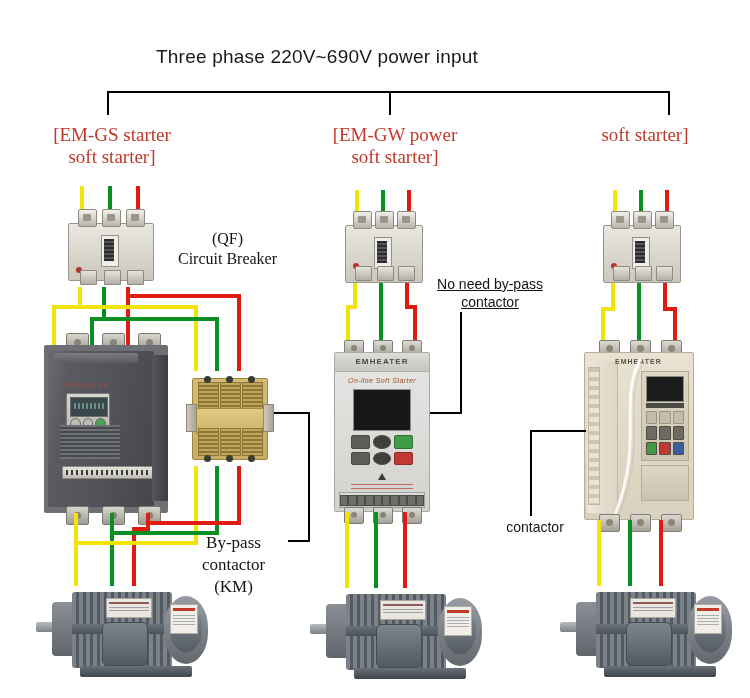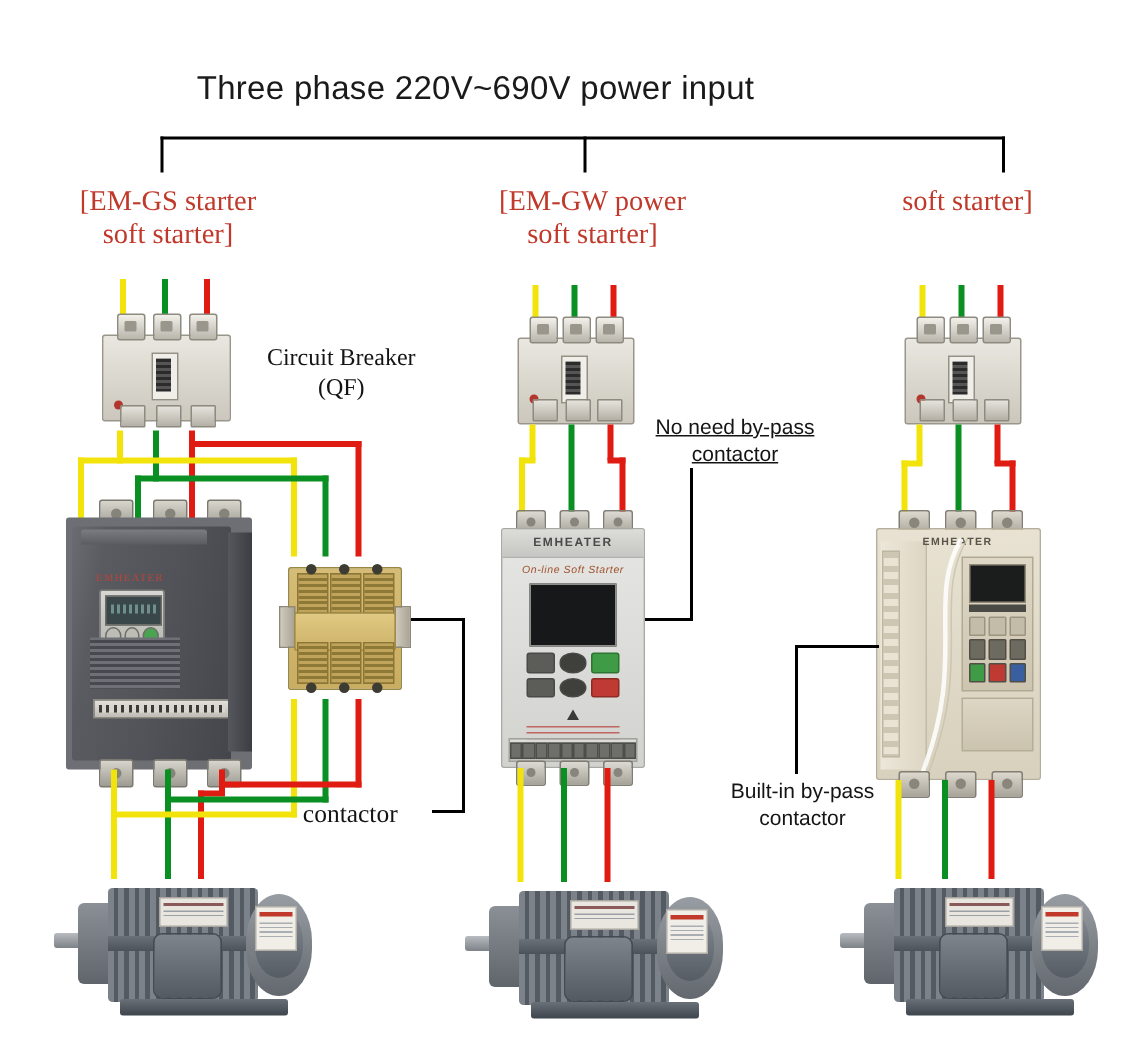--- a/index.html
+++ b/index.html
@@ -2,21 +2,21 @@
 <html><head>
 <meta charset="utf-8">
 <style>
   html,body{margin:0;padding:0;background:#ffffff;}
   body{width:750px;height:698px;position:relative;overflow:hidden;
        font-family:"Liberation Sans", sans-serif;}
   .stage{position:absolute;left:0;top:0;width:750px;height:698px;}
 
   
   .title{position:absolute;left:0;top:46px;width:634px;text-align:center;
-         font-size:22px;color:#1a1a1a;letter-spacing:.2px;}
+         font-size:19px;color:#1a1a1a;letter-spacing:.2px;}
   .redlab{position:absolute;text-align:center;color:#c0392b;
           font-family:"Liberation Serif", serif;font-size:19px;line-height:22px;
           font-weight:400;}
   .redlab span{display:block;}
   .blklab-serif{position:absolute;text-align:center;color:#141414;
           font-family:"Liberation Serif", serif;font-size:16px;line-height:20px;}
   .blklab-serif span{display:block;}
   .blklab-sans{position:absolute;text-align:center;color:#141414;
           font-family:"Liberation Sans", sans-serif;font-size:14px;line-height:18px;}
   .blklab-sans span{display:block;}
@@ -225,22 +225,22 @@
     <div class="cb-lever">
         <i></i>
       </div>
     <div class="cb-dot"></div>
     <div class="cb-botterm" style="left:12px;"></div>
     <div class="cb-botterm" style="left:36px;"></div>
     <div class="cb-botterm" style="left:59px;"></div>
   </div>
 
   <div class="blklab-serif" style="left:155px;top:229px;width:145px;">
+    <span>(QF)</span>
     <span>Circuit Breaker</span>
-    <span>(QF)</span>
   </div>
 
   <div class="w wy" style="left:78px;top:287px;width:4px;height:20px;"></div>
   <div class="w wy" style="left:52px;top:305px;width:30px;height:4px;"></div>
   <div class="w wy" style="left:52px;top:305px;width:4px;height:42px;"></div>
 
   <div class="w wg" style="left:102px;top:287px;width:4px;height:32px;"></div>
   <div class="w wg" style="left:90px;top:317px;width:16px;height:4px;"></div>
   <div class="w wg" style="left:90px;top:317px;width:4px;height:30px;"></div>
 
@@ -303,21 +303,23 @@
     <div class="km-node" style="left:18px;bottom:6px;"></div>
     <div class="km-node" style="left:40px;bottom:6px;"></div>
     <div class="km-node" style="left:62px;bottom:6px;"></div>
   </div>
 
   <div class="busline" style="left:274px;top:412px;width:36px;height:2px;"></div>
   <div class="busline" style="left:308px;top:412px;width:2px;height:130px;"></div>
   <div class="busline" style="left:288px;top:540px;width:22px;height:2px;"></div>
 
   <div class="blklab-serif" style="left:176px;top:532px;width:115px;font-size:17px;line-height:22px;">
+    <span>By-pass</span>
     <span>contactor</span>
+    <span>(KM)</span>
   </div>
 
   <div class="w wy" style="left:74px;top:513px;width:4px;height:30px;"></div>
   <div class="w wy" style="left:74px;top:541px;width:4px;height:45px;"></div>
   <div class="w wg" style="left:110px;top:513px;width:4px;height:73px;"></div>
   <div class="w wr" style="left:146px;top:513px;width:4px;height:16px;"></div>
   <div class="w wr" style="left:132px;top:527px;width:18px;height:4px;"></div>
   <div class="w wr" style="left:132px;top:527px;width:4px;height:59px;"></div>
 
   <div class="w wy" style="left:74px;top:541px;width:124px;height:4px;"></div>
@@ -500,21 +502,20 @@
         </div>
       </div>
       <div class="gb-lower"></div>
     </div>
     <div class="gb-lug" style="left:15px;bottom:-12px;"></div>
     <div class="gb-lug" style="left:46px;bottom:-12px;"></div>
     <div class="gb-lug" style="left:77px;bottom:-12px;"></div>
   </div>
 
   <div class="blklab-sans" style="left:455px;top:518px;width:160px;">
-    <span>Built-in by-pass</span>
     <span>contactor</span>
   </div>
   <div class="busline" style="left:530px;top:430px;width:2px;height:86px;"></div>
   <div class="busline" style="left:530px;top:430px;width:56px;height:2px;"></div>
 
   <div class="w wy" style="left:597px;top:520px;width:4px;height:66px;"></div>
   <div class="w wg" style="left:628px;top:520px;width:4px;height:66px;"></div>
   <div class="w wr" style="left:659px;top:520px;width:4px;height:66px;"></div>
 
   <div class="mt" style="left:560px;top:578px;width:176px;height:104px;">

